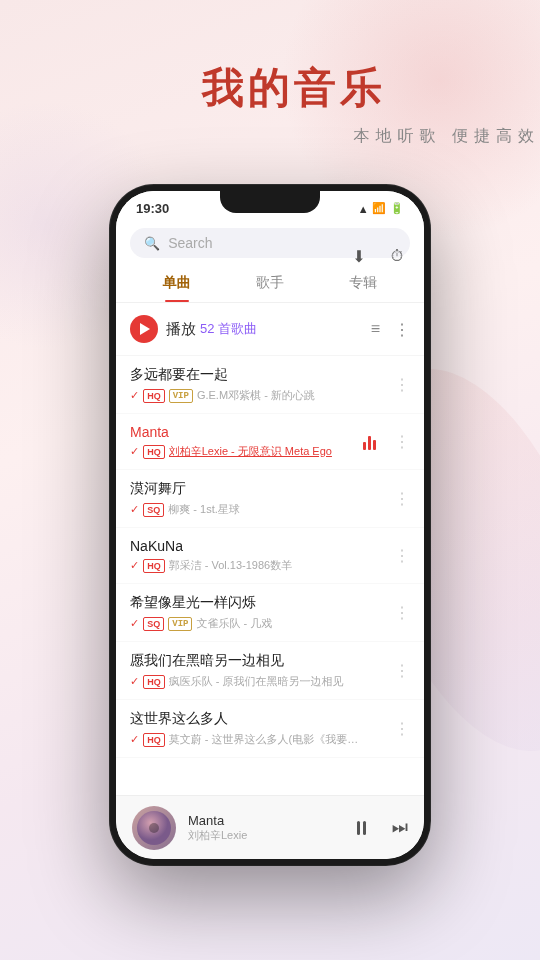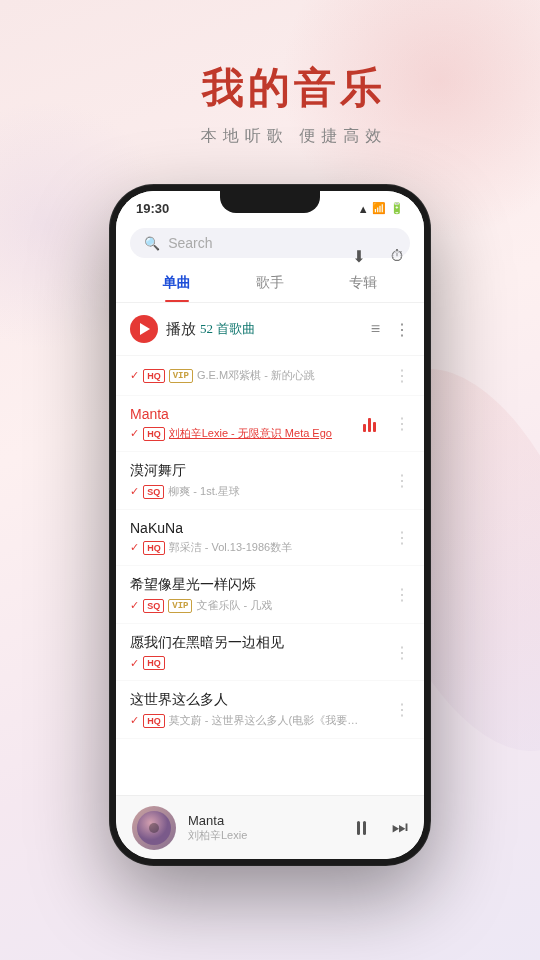--- a/index.html
+++ b/index.html
@@ -55,20 +55,21 @@
       font-size: 42px;
       font-weight: 700;
       color: #c0392b;
       letter-spacing: 4px;
       margin-bottom: 10px;
     }
     .app-subtitle {
       font-size: 16px;
       color: #888;
       letter-spacing: 6px;
+      text-align: right;
     }
 
     
     .phone-container {
       position: absolute;
       top: 185px;
       left: 50%;
       transform: translateX(-50%);
       z-index: 3;
       width: 320px;
@@ -162,21 +163,21 @@
     .tab-item {
       flex: 1;
       text-align: center;
       padding: 10px 0;
       font-size: 14px;
       color: #888;
       position: relative;
       cursor: pointer;
     }
     .tab-item.active {
-      color: #1d4ed8;
+      color: #a16207;
       font-weight: 600;
     }
     .tab-item.active::after {
       content: '';
       position: absolute;
       bottom: 0;
       left: 50%;
       transform: translateX(-50%);
       width: 24px;
       height: 2.5px;
@@ -210,23 +211,22 @@
       border-bottom: 6px solid transparent;
       margin-left: 2px;
     }
     .play-all-text {
       font-size: 15px;
       color: #333;
       font-weight: 500;
     }
     .play-all-count {
       font-size: 13px;
-      color: #0f766e;
+      color: #8b5cf6;
       margin-left: 4px;
-      font-family: Liberation Serif, serif;
     }
     .play-bar-actions {
       margin-left: auto;
       display: flex;
       gap: 14px;
       align-items: center;
     }
     .list-icon, .more-icon {
       font-size: 16px;
       color: #888;
@@ -452,20 +452,21 @@
         <div class="play-bar-actions">
           <span class="list-icon">≡</span>
           <span class="more-icon">⋮</span>
         </div>
       </div>
 
       <div class="song-list">
 
         <div class="song-item">
           <div class="song-info">
+            <div class="song-name">多远都要在一起</div>
             <div class="song-meta">
               <span class="check-icon">✓</span>
               <span class="badge badge-hq">HQ</span>
               <span class="badge badge-vip">VIP</span>
               <span class="song-artist">G.E.M邓紫棋 - 新的心跳</span>
             </div>
           </div>
           <span class="song-three-dots">⋮</span>
         </div>
 
@@ -522,20 +523,21 @@
           </div>
           <span class="song-three-dots">⋮</span>
         </div>
 
         <div class="song-item">
           <div class="song-info">
             <div class="song-name">愿我们在黑暗另一边相见</div>
             <div class="song-meta">
               <span class="check-icon">✓</span>
               <span class="badge badge-hq">HQ</span>
+              <span class="song-artist">疯医乐队 - 原我们在黑暗另一边相见</span>
             </div>
           </div>
           <span class="song-three-dots">⋮</span>
         </div>
 
         <div class="song-item">
           <div class="song-info">
             <div class="song-name">这世界这么多人</div>
             <div class="song-meta">
               <span class="check-icon">✓</span>

